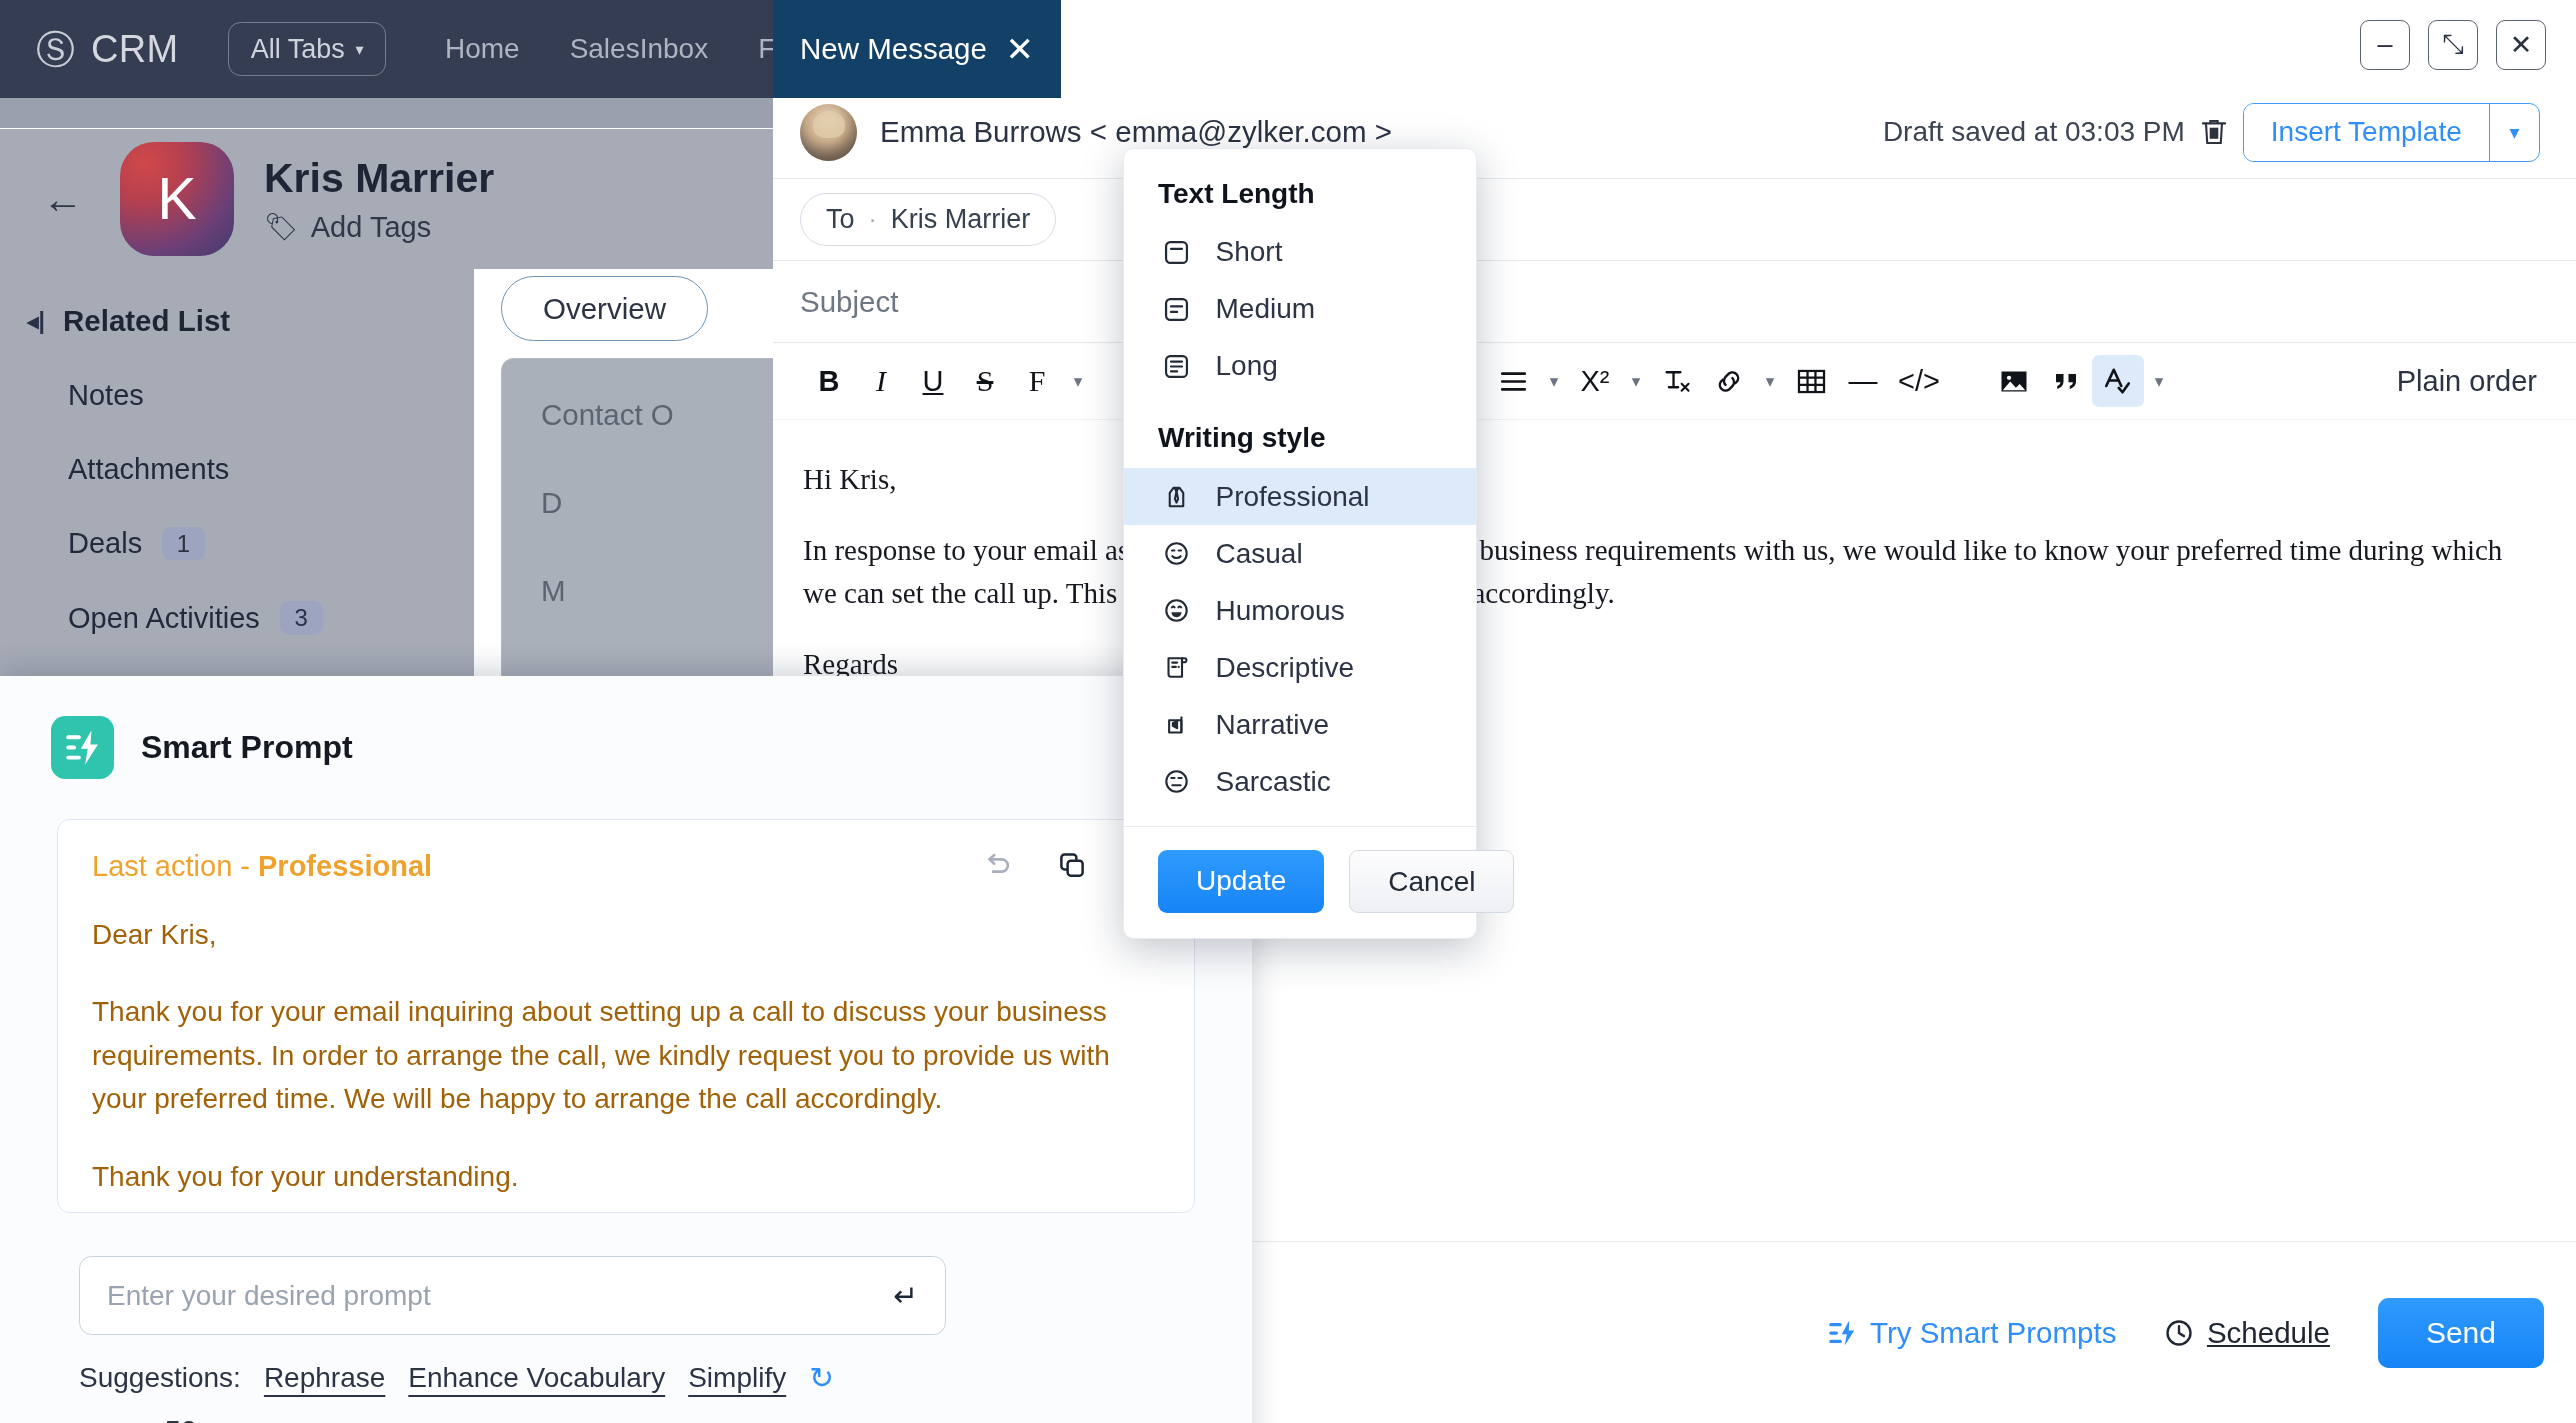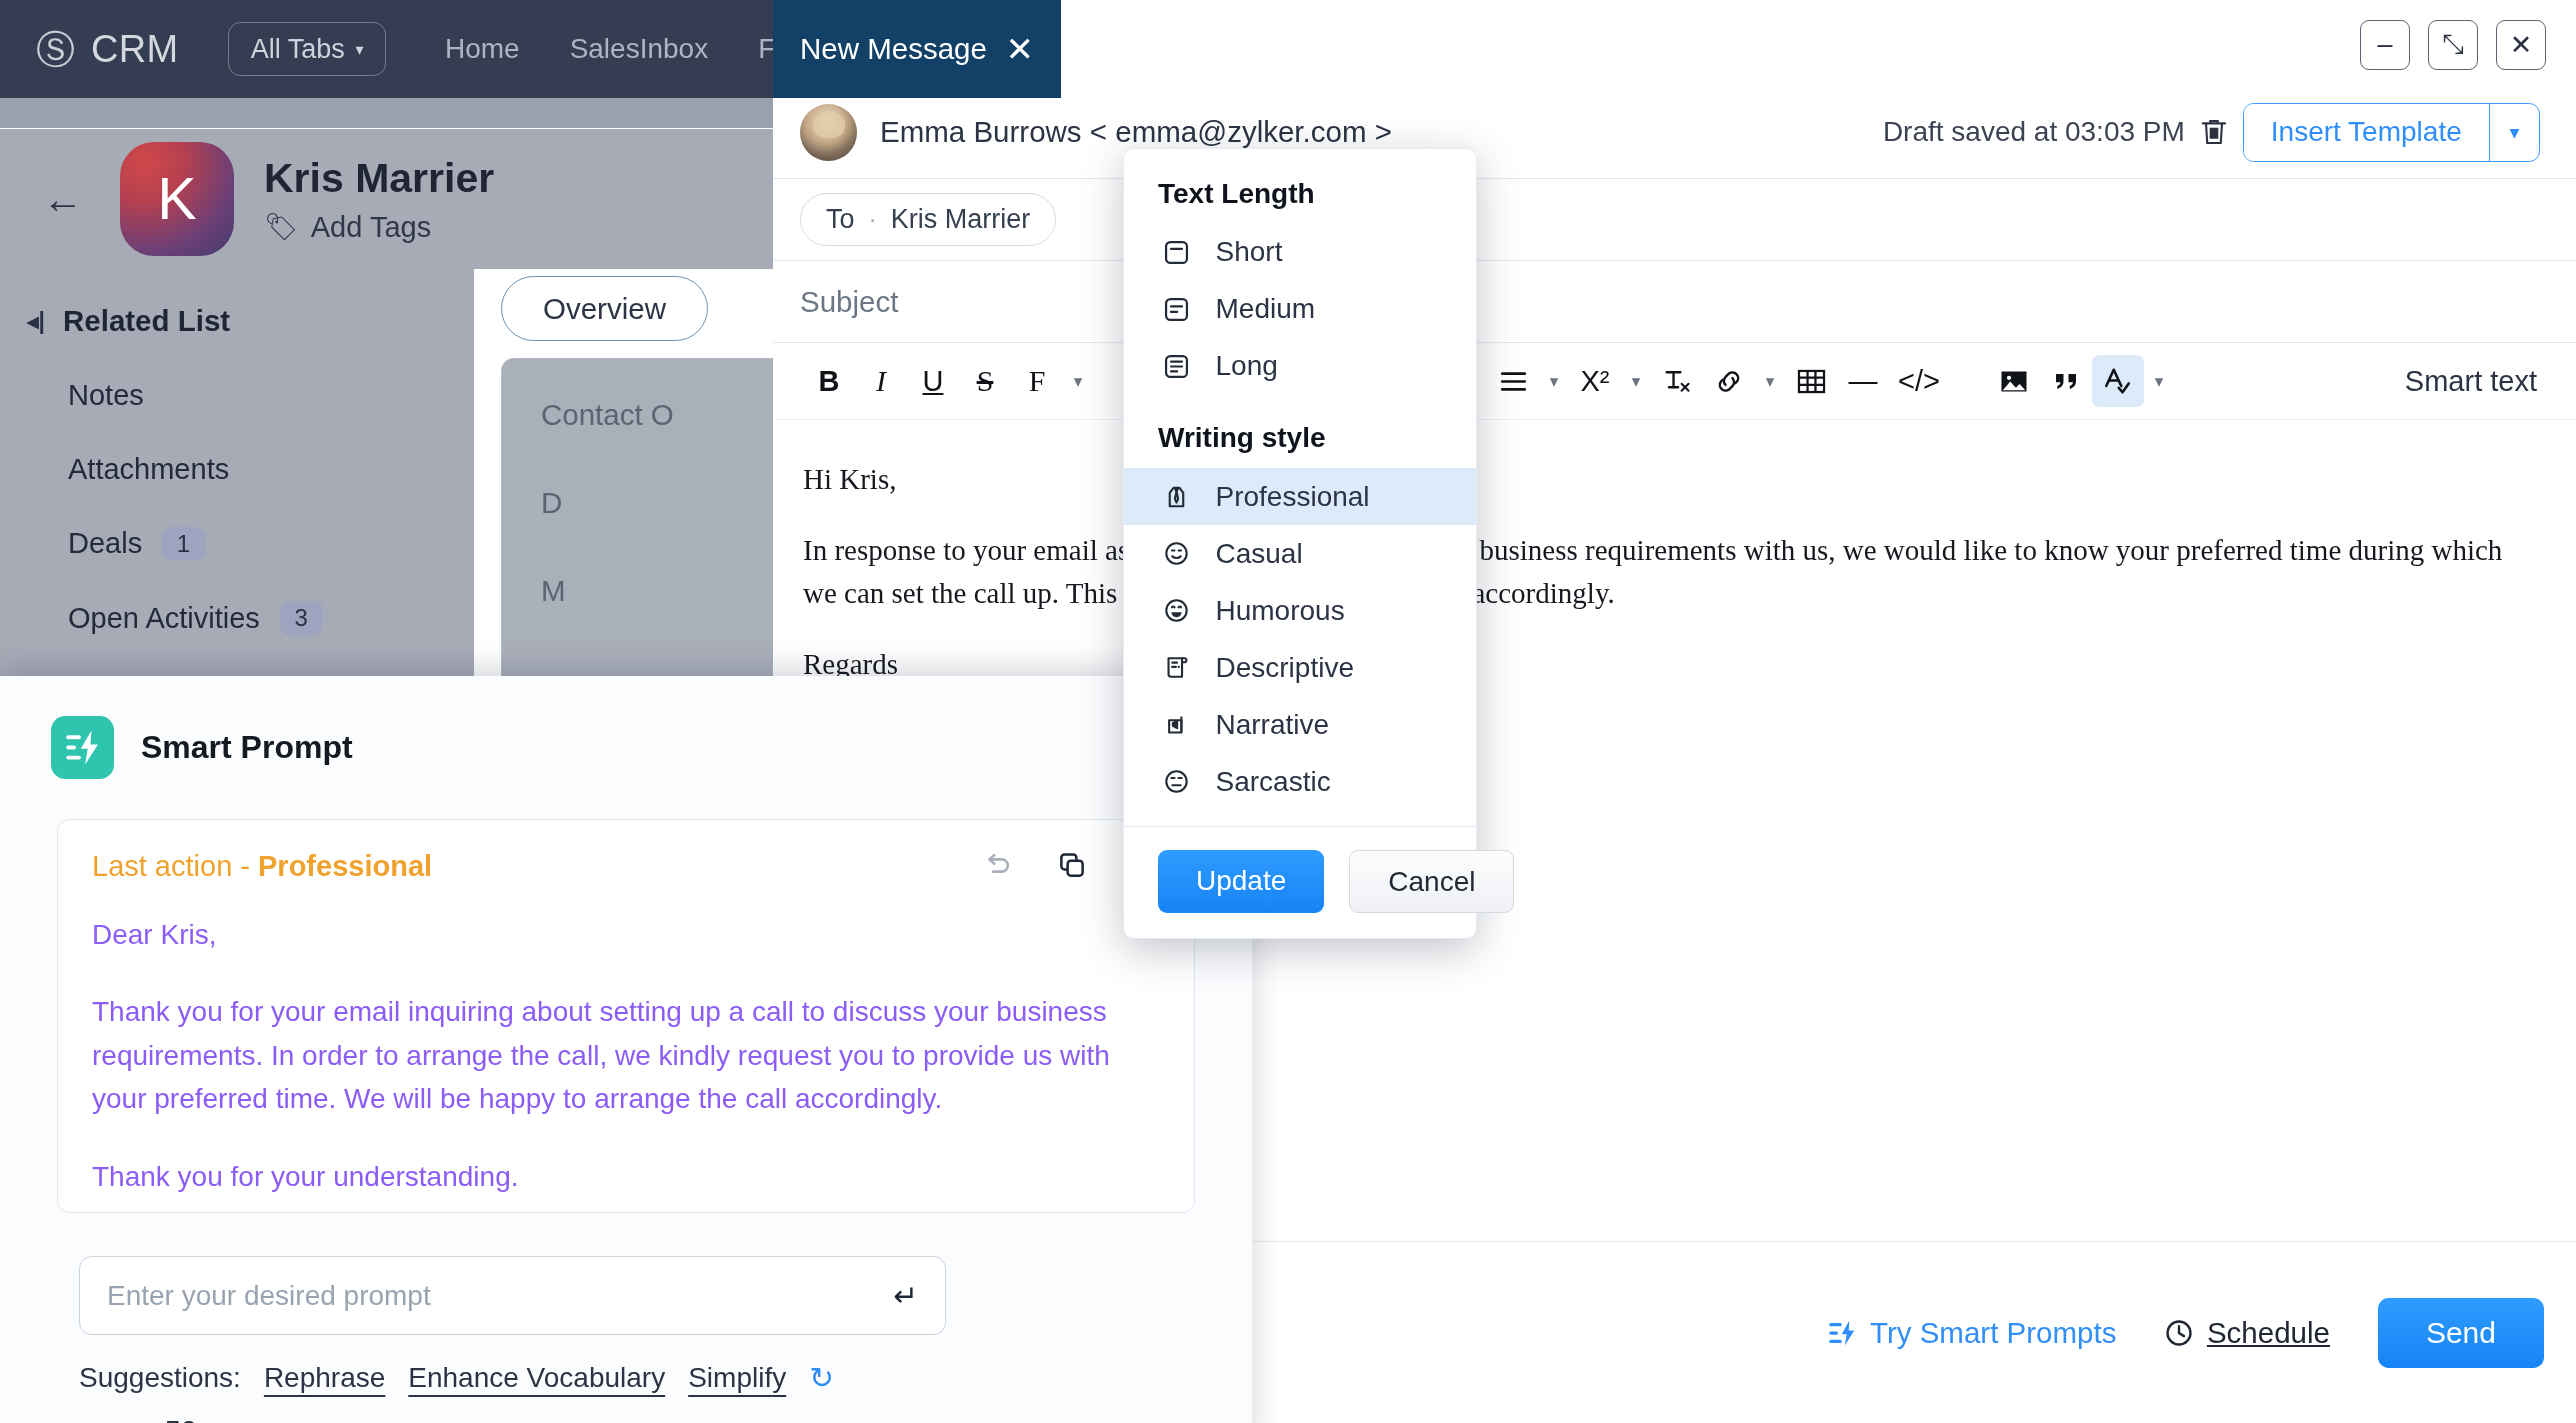--- a/index.html
+++ b/index.html
@@ -177,21 +177,21 @@
     position:absolute; left:57px; top:143px; width:1138px; height:394px;
     background:#fff; border:1.8px solid #dfe7f1; border-radius:12.5px;
     padding:30px 34px 0 34px; overflow:hidden;
   }
   .sp-card-top { display:flex; align-items:flex-start; }
   .sp-lastaction { font-size:29px; color:#f0a22e; }
   .sp-lastaction b { font-weight:bold; }
   .sp-actions { margin-left:auto; display:flex; align-items:center; gap:43px; }
   .sp-act { font-size:30px; color:#1d2635; }
   .sp-act.undo { color:#a9b0bc; }
-  .sp-body { margin-top:30px; font-size:28px; color:#8b5cf6; line-height:1.55; }
+  .sp-body { margin-top:30px; font-size:28px; color:#a16207; line-height:1.55; }
   .sp-body p { margin-bottom:34px; }
 
   .sp-input-wrap { position:absolute; left:79px; top:580px; width:867px; }
   .sp-input {
     width:100%; height:79px; border:1.8px solid #c9d2de; border-radius:12.5px; background:#fff;
     display:flex; align-items:center; padding:0 27px; font-size:28px; color:#9aa3b1;
   }
   .sp-enter { margin-left:auto; font-size:29.5px; color:#1d2635; }
   .sp-sugg { position:absolute; left:79px; top:685px; display:flex; align-items:center; gap:23px; font-size:28px; color:#2b3344; }
   .sp-sugg .lk { text-decoration:underline; text-underline-offset:8px; }
@@ -386,21 +386,21 @@
           <path d="M14 4h6v6c0 3-2 5-5 6v-2.5c1.6-.6 2.5-1.6 2.5-3H14z"></path>
         </svg>
       </div>
       <div class="tb hl">
         <svg width="29" height="30" viewBox="0 0 22 24" stroke="#101318" stroke-width="2.1" fill="none" stroke-linecap="round" stroke-linejoin="round">
           <path d="M2 16L8 3l6 13M4.2 11.6h7.6"></path>
           <path d="M12 17.5l3 3.5 5-7"></path>
         </svg>
       </div>
       <div class="tb caret">▾</div>
-      <div class="tb plain">Smart text</div>
+      <div class="tb plain">Plain order</div>
     </div>
 
     <div class="mail-body">
       <p>Hi Kris,</p>
       <p>In response to your email asking for a call to discuss your business requirements with us, we would like to know your preferred time during which we can set the call up. This would help us schedule a call accordingly.</p>
       <p>Regards</p>
     </div>
 
     <div class="compose-foot">
       <div class="tsp">

